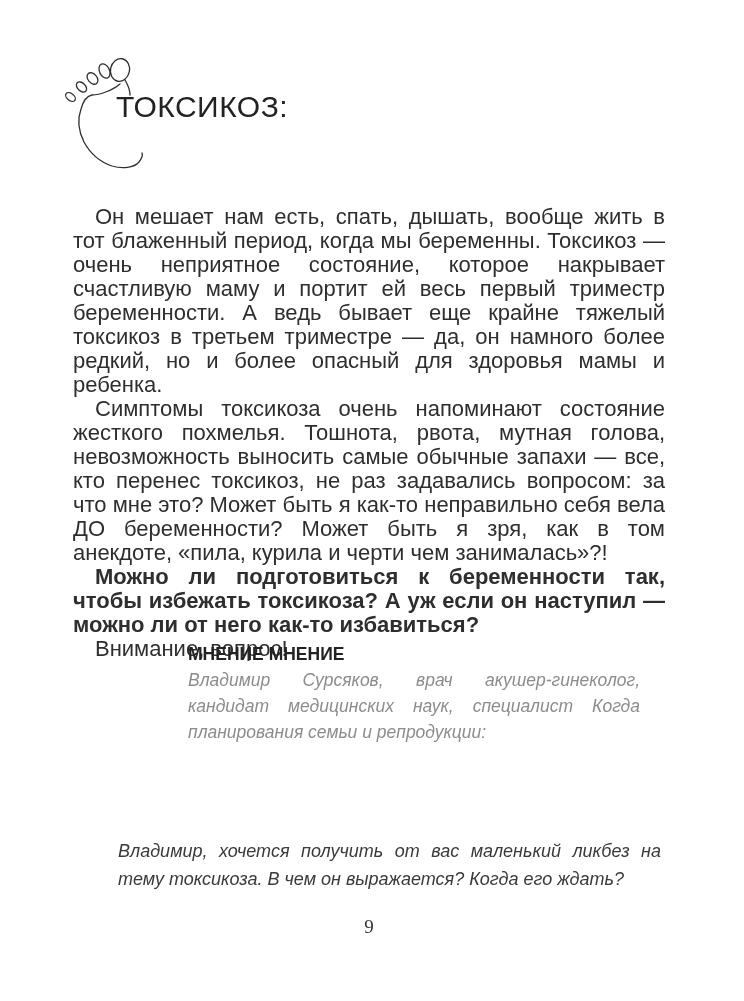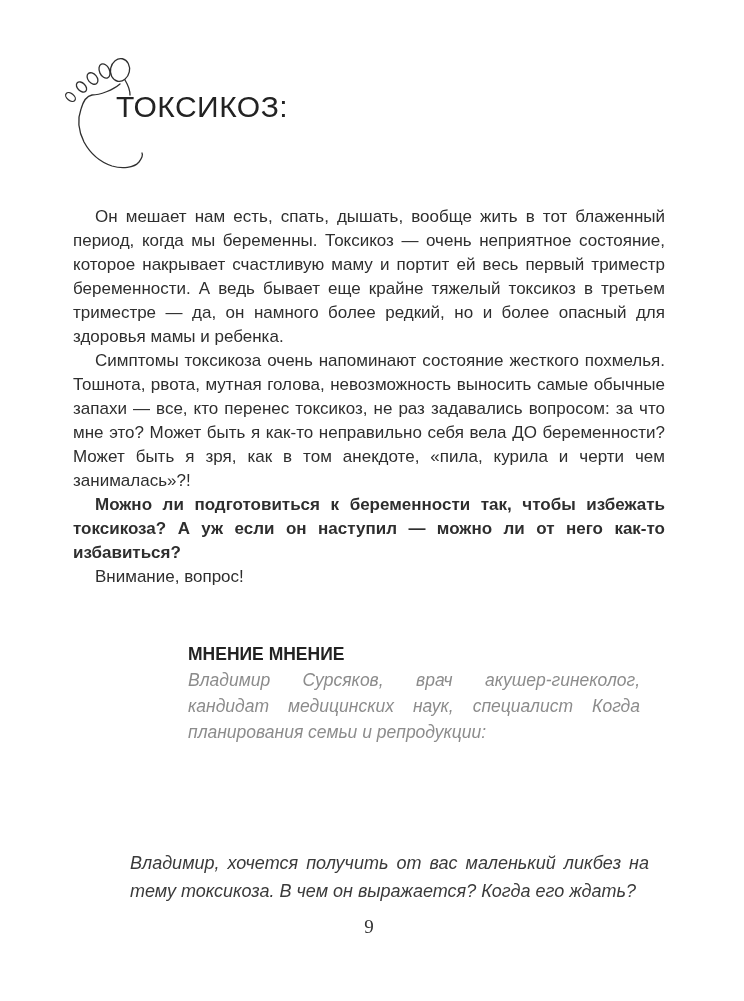--- a/index.html
+++ b/index.html
@@ -37,21 +37,21 @@
   .body-text {
     position: absolute;
     left: 73px;
     top: 205px;
     width: 592px;
   }
   .para {
     margin: 0;
     text-align: justify;
     text-indent: 22px;
-    font-size: 17px;
+    font-size: 22px;
     line-height: 24px;
     color: #2e2e2e;
   }
   .para.bold { font-weight: 700; }
 
   
   .opinion-block {
     position: absolute;
     left: 188px;
     top: 641px;
@@ -75,21 +75,21 @@
   .opinion-quote { color: #2e2e2e; }
 
   
   .interview {
     position: absolute;
     left: 114px;
     top: 833px;
     width: 551px;
   }
   .interview-question {
-    margin: 16px;
+    margin: 4px;
     font-style: italic;
     font-size: 18px;
     line-height: 28px;
     text-align: justify;
     color: #3a3a3a;
   }
 
   
   .page-footer {
     position: absolute;

